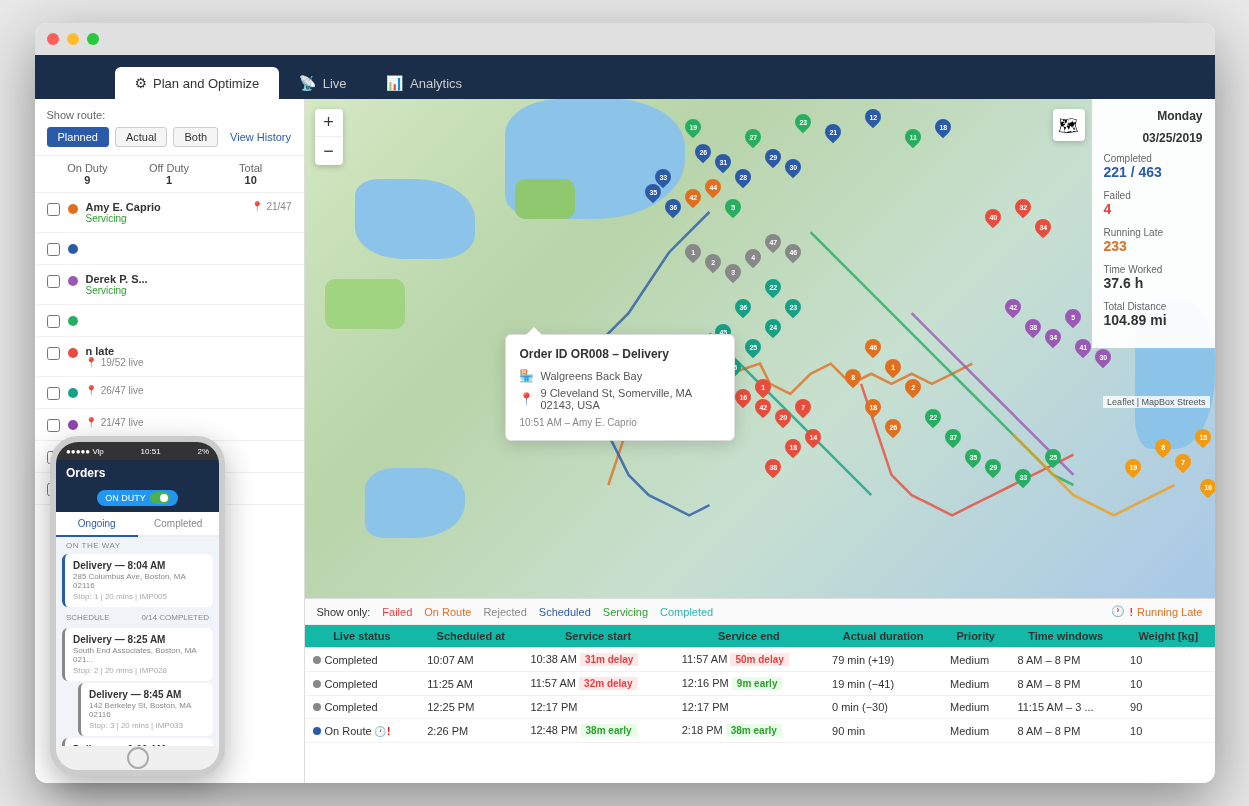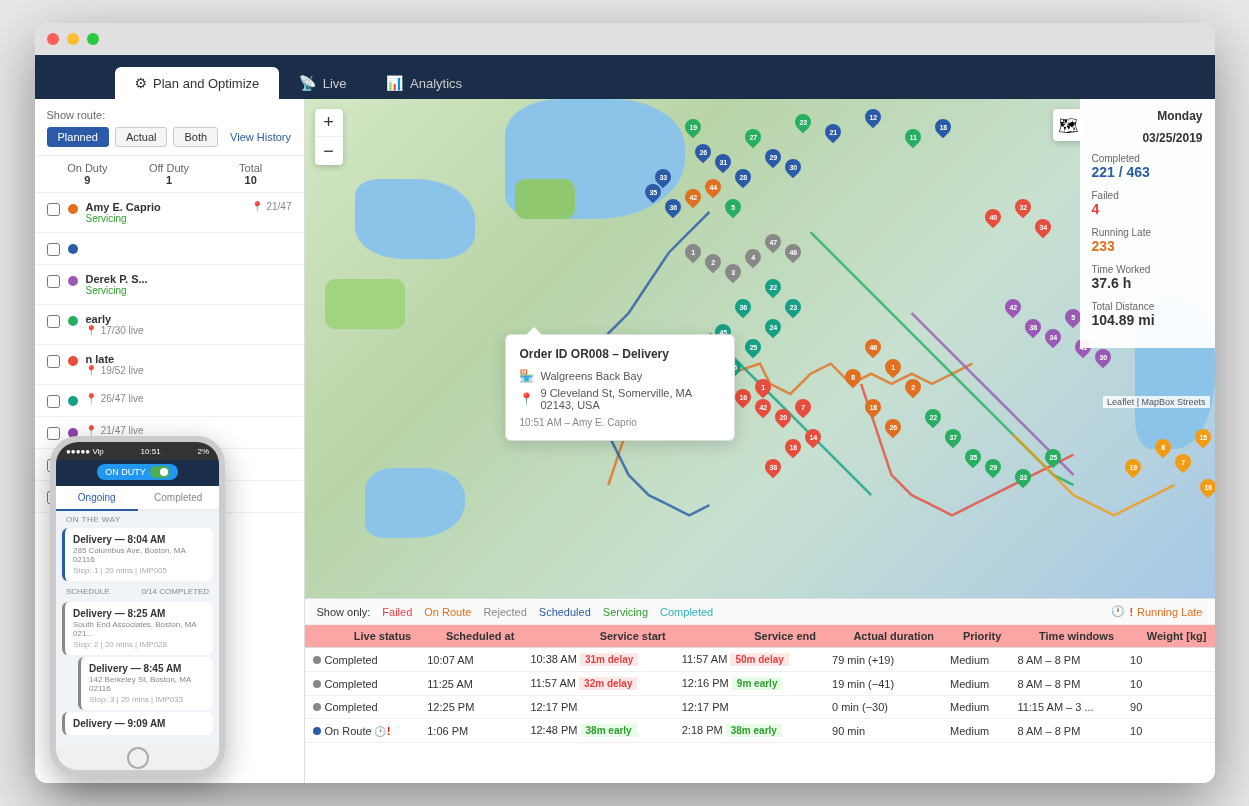--- a/index.html
+++ b/index.html
@@ -264,21 +264,21 @@
       cursor: pointer;
       z-index: 20;
       font-size: 16px;
     }
 
     
     .right-stats {
       position: absolute;
       top: 0;
       right: 0;
-      width: 135px;
+      width: 123px;
       background: rgba(255,255,255,0.95);
       padding: 10px 12px;
       font-size: 11px;
       z-index: 20;
     }
     .stats-date { text-align: right; font-weight: 600; font-size: 12px; color: #333; margin-bottom: 8px; }
     .stat-item { margin-bottom: 10px; }
     .stat-label { color: #666; font-size: 10px; }
     .stat-value { font-weight: 700; font-size: 14px; color: #333; }
     .stat-value.completed { color: #2b5ba8; }
@@ -318,23 +318,23 @@
       color: #e07020;
       margin-left: auto;
     }
 
     .data-table {
       width: 100%;
       border-collapse: collapse;
       font-size: 11px;
     }
     .data-table th {
-      background: #fca5a5;
+      background: #14b8a6;
       padding: 5px 8px;
-      text-align: right;
+      text-align: center;
       font-weight: 600;
       color: #333;
       border-bottom: 1px solid #ddd;
       white-space: nowrap;
     }
     .data-table td {
       padding: 5px 8px;
       border-bottom: 1px solid #f0f0f0;
       color: #333;
       white-space: nowrap;
@@ -635,24 +635,20 @@
             <div class="driver-dot" style="background:#9b59b6;"></div>
             <div class="driver-info">
               <div class="driver-name">Derek P. S...</div>
               <div class="driver-status green">Servicing</div>
             </div>
           </div>
 
           <div class="driver-item">
             <input type="checkbox" class="driver-checkbox" style="">
             <div class="driver-dot" style="background:#27ae60;"></div>
-            <div class="driver-info">
-              <div class="driver-name">early</div>
-              <div class="driver-status" style="color:#888;">📍 17/30 live</div>
-            </div>
           </div>
           <div class="driver-item">
             <input type="checkbox" class="driver-checkbox" style="">
             <div class="driver-dot" style="background:#e74c3c;"></div>
             <div class="driver-info">
               <div class="driver-name">n late</div>
               <div class="driver-status" style="color:#888;">📍 19/52 live</div>
             </div>
           </div>
           <div class="driver-item">
@@ -1162,21 +1158,21 @@
                   <td>12:25 PM</td>
                   <td><span>12:17 PM</span></td>
                   <td><span>12:17 PM</span></td>
                   <td>0 min (−30)</td>
                   <td>Medium</td>
                   <td>11:15 AM – 3 ...</td>
                   <td>90</td>
                 </tr>
                 <tr class="table-row">
                   <td><span class="status-dot on-route"></span><span>On Route</span> <span style="font-size:10px;">🕐</span><span style="color:red;font-size:10px;font-weight:bold;">!</span></td>
-                  <td>1:06 PM</td>
+                  <td>2:26 PM</td>
                   <td><span>12:48 PM</span> <span class="delay-badge green">38m early</span></td>
                   <td><span>2:18 PM</span> <span class="delay-badge green">38m early</span></td>
                   <td>90 min</td>
                   <td>Medium</td>
                   <td>8 AM – 8 PM</td>
                   <td>10</td>
                 </tr>
               </tbody>
             </table>
           </div>
@@ -1186,20 +1182,23 @@
   </div>
 </div>
 
 <div class="iphone-mockup" style="position:absolute; bottom:30px; left:50px; z-index:200;">
   <div class="iphone-notch">
     <span>●●●●● Vip</span>
     <span>10:51</span>
     <span>2%</span>
   </div>
   <div class="iphone-screen">
+    <div class="iphone-header">
+      <span>Orders</span>
+    </div>
     <div class="iphone-sub-header">
       <div class="on-duty-toggle">
         <span>ON DUTY</span>
         <div class="toggle-switch"></div>
       </div>
     </div>
     <div class="iphone-tabs">
       <div class="iphone-tab active">Ongoing</div>
       <div class="iphone-tab">Completed</div>
     </div>

